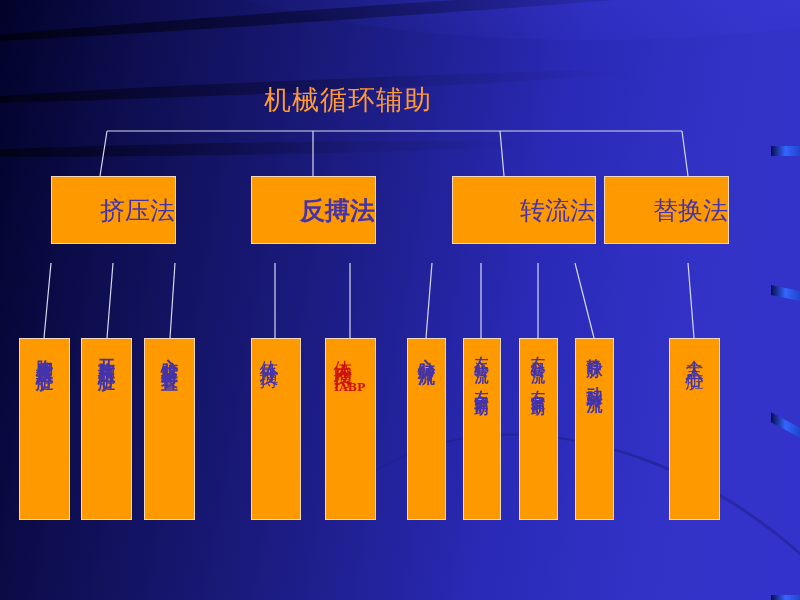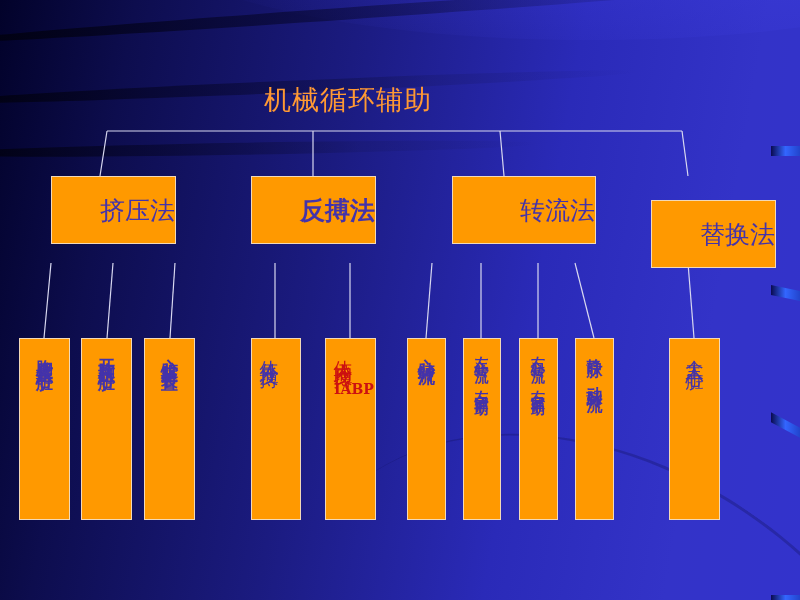--- a/index.html
+++ b/index.html
@@ -46,21 +46,21 @@
     font-size: 25px; top: 176px; height: 68px;
   }
   .l2 {
     top: 338px; height: 182px; font-size: 17px; font-weight: bold;
     display: flex; flex-direction: column; align-items: center; padding-top: 6px;
   }
   .l2 .vtext { writing-mode: vertical-rl; text-orientation: upright; letter-spacing: 3px; line-height: 1; }
   .l2.narrow { font-size: 14px; }
   .l2.narrow .vtext { letter-spacing: 4px; }
   .red { color: #cc1111; }
-  .iabp { font-family: "DejaVu Serif", serif; font-size: 14px; font-weight: bold; color: #cc1111; margin-top: 24px; }
+  .iabp { font-family: "DejaVu Serif", serif; font-size: 11px; font-weight: bold; color: #cc1111; margin-top: 24px; }
 </style>
 </head>
 <body>
 
 <div class="glow"></div>
 <div class="stripe s1"></div>
 <div class="stripe s2"></div>
 <div class="stripe s3"></div>
 <div class="swoosh"></div>
 <div class="side-bar" style="top:146px;"></div>
@@ -96,21 +96,21 @@
 
 <div class="box l1" style="left:51px; width:125px;">
   <span>挤压法</span>
 </div>
 <div class="box l1" style="left:251px; width:125px;font-weight:bold;">
   <span>反搏法</span>
 </div>
 <div class="box l1" style="left:452px; width:144px;">
   <span>转流法</span>
 </div>
-<div class="box l1" style="left:651px; width:125px;margin-top:24px;">
+<div class="box l1" style="left:604px; width:125px;">
   <span>替换法</span>
 </div>
 
 <div class="box l2" style="left:19px; width:51px;">
   <span class="vtext">胸壁挤压心脏</span>
 </div>
 <div class="box l2" style="left:81px; width:51px;">
   <span class="vtext">开胸挤压心脏</span>
 </div>
 <div class="box l2" style="left:144px; width:51px;">

